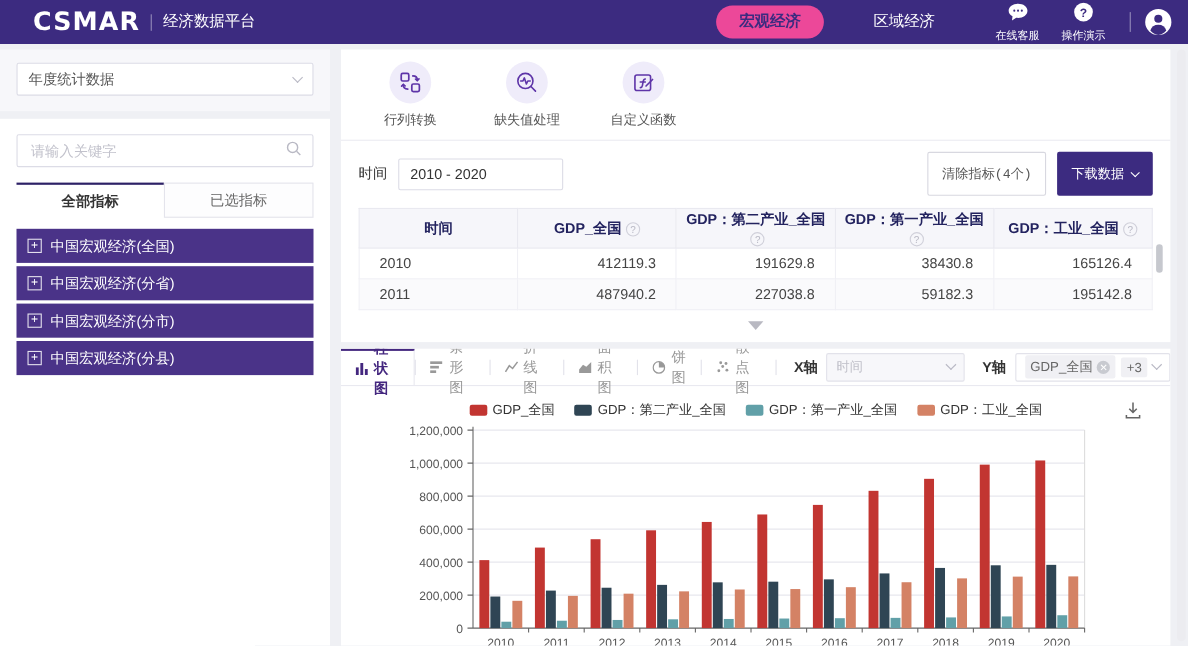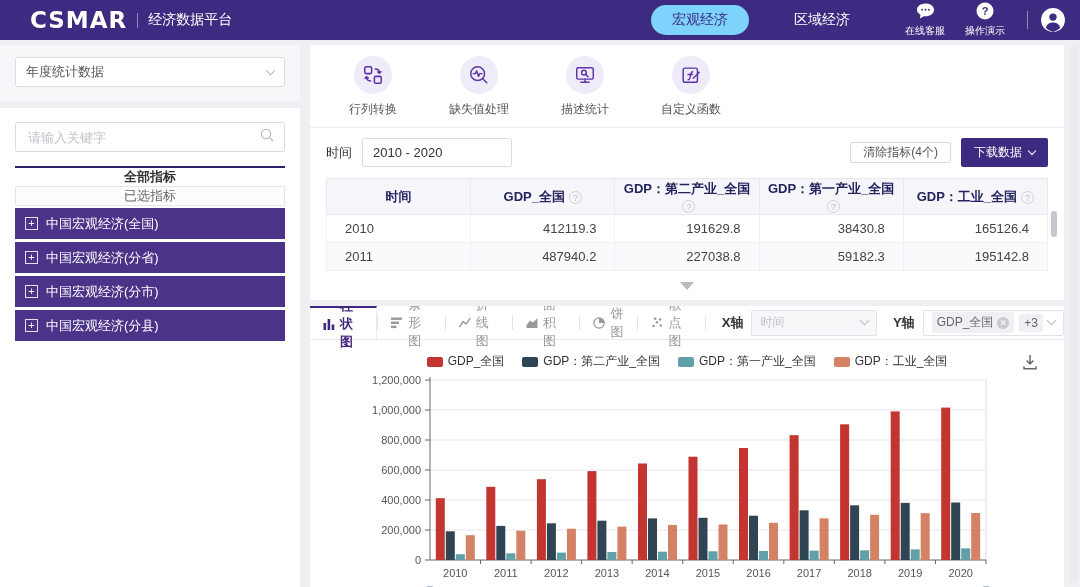--- a/index.html
+++ b/index.html
@@ -8,55 +8,55 @@
     width:1080px; height:587px; overflow:hidden; position:relative;
     background:#eff0f4; font-family:"Liberation Sans", sans-serif;
   }
   
   .hdr { height:40px; background:#3c2b80; display:flex; align-items:center; padding:0 14px 0 18px; color:#fff; }
   .logo { font-size:23px; font-weight:bold; letter-spacing:1px; font-family:"DejaVu Sans", sans-serif;margin-left:12px; }
   .logo-div { width:1px; height:15px; background:rgba(255,255,255,.45); margin:0 10px; }
   .product { font-size:14px; }
   .hspacer { flex:1; }
   .nav-pill { font-size:14px; padding:6px 21px; border-radius:16px; margin-right:24px; cursor:pointer; white-space:nowrap; }
-  .nav-pill.active { background:#7dd3fc; color:#3c2b80; }
+  .nav-pill.active { background:#ec4899; color:#3c2b80;font-weight:bold; }
   .util { display:flex; flex-direction:column; align-items:center; font-size:10px; margin:0 10px; cursor:pointer; }
   .util svg { margin-bottom:2px; }
   .hdr-div { width:1px; height:18px; background:rgba(255,255,255,.45); margin:0 12px; }
   .avatar { cursor:pointer; display:flex; }
   
   .layout { display:flex; margin-top:5px; height:542px; }
   aside { width:300px; flex:none; display:flex; flex-direction:column; }
   .side-top { background:#f7f7fa; padding:12px 15px 14px; }
   .side-select { height:30px; background:#fff; border:1px solid #dcdce6; border-radius:2px; display:flex; align-items:center; padding:0 10px; font-size:13px; color:#555; cursor:pointer; }
   .chev { width:7px; height:7px; border-right:1.5px solid #b8b8c4; border-bottom:1.5px solid #b8b8c4; transform:rotate(45deg); margin-left:auto; margin-top:-4px; flex:none; }
   .side-main { background:#fff; flex:1; margin-top:7px; padding:14px 15px; }
   .search-box { height:30px; border:1px solid #dcdce6; border-radius:2px; display:flex; align-items:center; padding:0 10px; background:#fff; }
   .search-box input { border:0; outline:0; flex:1; font-size:13px; color:#333; font-family:inherit; background:transparent; }
   .search-box input::placeholder { color:#c2c2cc; }
-  .tabs { display:flex; margin-top:14px; height:32px;flex-direction:column; }
+  .tabs { display:flex; margin-top:14px; height:32px; }
   .tab { flex:1; display:flex; align-items:center; justify-content:center; font-size:13px; cursor:pointer; }
   .tab.active { border-top:2px solid #2d2166; font-weight:bold; color:#333; background:#fff; }
   .tab.inactive { border:1px solid #e4e4ec; background:#fdfdfe; color:#666; }
   .tree { margin-top:10px; }
   .tree-item { height:31px; background:#4a3388; color:#fff; display:flex; align-items:center; padding:0 10px; margin-bottom:3px; font-size:13px; cursor:pointer; }
   .plus-box { width:13px; height:13px; border:1px solid rgba(255,255,255,.85); margin-right:8px; flex:none; font-size:11px; line-height:11px; text-align:center; color:#fff; }
   
   main { flex:1; margin:0 16px 0 10px; display:flex; flex-direction:column; min-width:0; }
   .card { background:#fff; }
   .toolbar { display:flex; padding:11px 0 9px 30px; gap:40px; border-bottom:1px solid #ececf2; }
   .tool { display:flex; flex-direction:column; align-items:center; width:66px; cursor:pointer; }
   .tool-circle { width:38px; height:38px; border-radius:50%; background:#efecfa; display:flex; align-items:center; justify-content:center; color:#5e35a8; }
   .tool-label { font-size:12px; color:#555; margin-top:7px; white-space:nowrap; }
   .filter-row { display:flex; align-items:center; padding:10px 16px 9px; }
   .filter-label { font-size:13px; color:#333; margin-right:10px; }
   .time-input { width:150px; height:29px; border:1px solid #dcdce6; border-radius:2px; padding:0 10px; font-size:13px; color:#333; font-family:inherit; outline:none; }
   .fspacer { flex:1; }
-  .btn-clear { height:21px; padding:0 12px; background:#fff; border:1px solid #d8d8e0; border-radius:2px; font-size:12px; color:#555; margin-right:10px; cursor:pointer; font-family:Liberation Sans, sans-serif; }
-  .btn-download { height:29px; padding:0 13px; background:#3c2b80; color:#fff; border:0; border-radius:2px; font-size:12px; cursor:pointer; display:flex; align-items:center; gap:7px; font-family:inherit; }
+  .btn-clear { height:40px; padding:0 12px; background:#fff; border:1px solid #d8d8e0; border-radius:2px; font-size:12px; color:#555; margin-right:10px; cursor:pointer; font-family:Liberation Mono, monospace; }
+  .btn-download { height:40px; padding:0 13px; background:#3c2b80; color:#fff; border:0; border-radius:2px; font-size:12px; cursor:pointer; display:flex; align-items:center; gap:7px; font-family:inherit; }
   .chev-w { width:6px; height:6px; border-right:1.4px solid #fff; border-bottom:1.4px solid #fff; transform:rotate(45deg); margin-top:-3px; }
   .table-wrap { margin:2px 16px 0; position:relative; }
   table { width:100%; border-collapse:collapse; font-size:13px; table-layout:fixed; }
   th { background:#f6f6fa; border:1px solid #e9e9f0; color:#23235f; font-weight:bold; height:29px; text-align:center; }
   td { border:1px solid #f0f0f5; height:28px; color:#444; text-align:right; padding-right:18px; }
   td.cat { text-align:left; padding-left:18px; }
   tr.alt td { background:#fafafc; }
   .help-ic { display:inline-block; width:13px; height:13px; border:1px solid #d0d0da; border-radius:50%; color:#b8b8c4; font-size:9px; line-height:12px; text-align:center; font-weight:normal; margin-left:4px; vertical-align:middle; }
   .tbl-thumb { position:absolute; right:-9px; top:33px; width:6px; height:26px; background:#c6c8ce; border-radius:3px; }
   .arrow-row { text-align:center; padding:5px 0 6px; }
@@ -188,31 +188,20 @@
           </div>
           <div class="tool">
             <span class="tool-circle">
               <svg width="22" height="22" viewBox="0 0 24 24" fill="none" stroke="currentColor" stroke-width="1.6" stroke-linecap="round" stroke-linejoin="round">
                 <circle cx="10.5" cy="10.5" r="7.5"></circle>
                 <path d="M16 16l4.5 4.5"></path>
                 <path d="M5.8 10.5h2.3l1.4-3 2 6 1.4-3h2.4"></path>
               </svg>
             </span>
             <span class="tool-label">缺失值处理</span>
-          </div>
-          <div class="tool">
-            <span class="tool-circle">
-              <svg width="22" height="22" viewBox="0 0 24 24" fill="none" stroke="currentColor" stroke-width="1.6" stroke-linecap="round" stroke-linejoin="round">
-                <rect x="3" y="4" width="18" height="12.5" rx="1.5"></rect>
-                <path d="M12 16.5V20M7.5 20h9"></path>
-                <circle cx="10.8" cy="9.3" r="2.6"></circle>
-                <path d="M12.8 11.3l2.6 2.6"></path>
-              </svg>
-            </span>
-            <span class="tool-label">描述统计</span>
           </div>
           <div class="tool">
             <span class="tool-circle">
               <svg width="22" height="22" viewBox="0 0 24 24" fill="none" stroke="currentColor" stroke-width="1.6" stroke-linecap="round" stroke-linejoin="round">
                 <rect x="3.5" y="4.5" width="15.5" height="15.5" rx="2"></rect>
                 <path d="M13.8 8.5c-1.8 0-1.9 1.4-2.2 2.9l-.7 3.7c-.3 1.5-.5 2-2 2"></path>
                 <path d="M8.8 11.5h5"></path>
                 <path d="M14.5 15.5L21 9"></path>
               </svg>
             </span>

